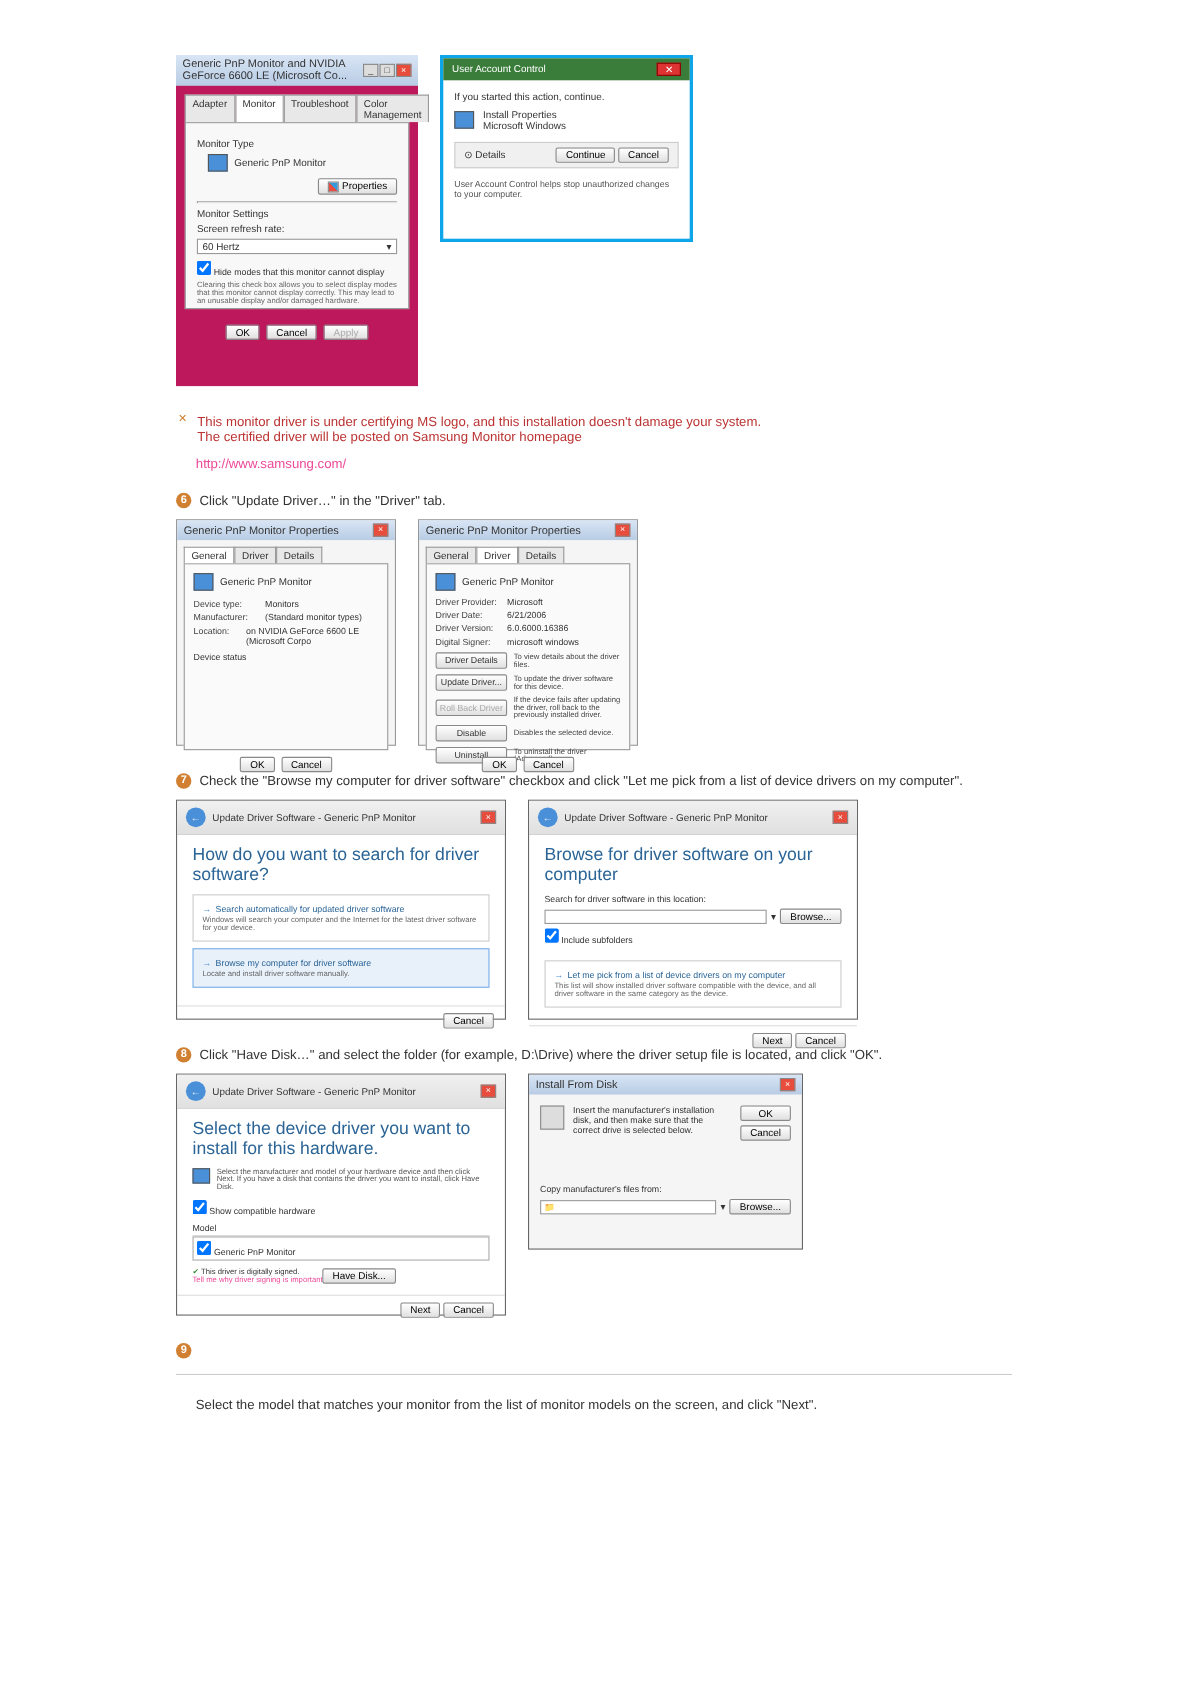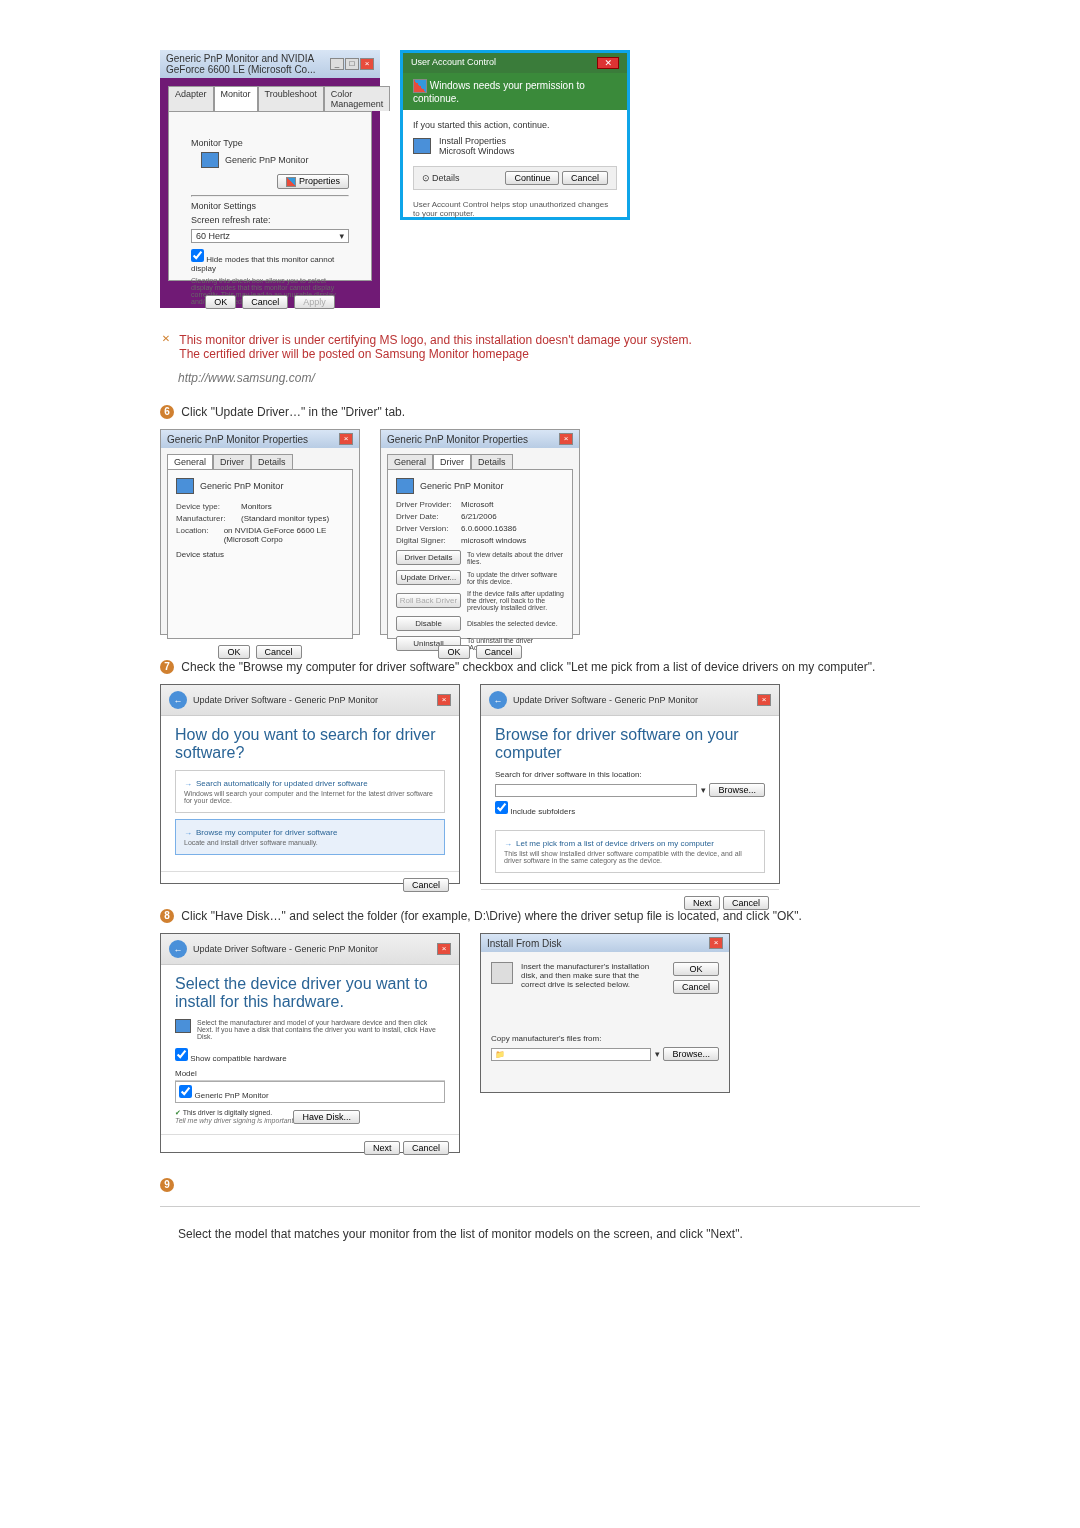--- a/index.html
+++ b/index.html
@@ -1,50 +1,50 @@
 <!DOCTYPE html>
 <html><head>
   <meta charset="utf-8">
   <style>
     * { margin: 0; padding: 0; box-sizing: border-box; }
     body { font-family: Arial, sans-serif; font-size: 12px; background: #fff; width: 1080px; padding: 50px 160px 50px 160px; color: #333; }
     
     .screenshot-row { display: flex; gap: 20px; margin-bottom: 25px; }
     
     
-    .dialog1 { width: 220px; height: 258px; background: #701a75; }
+    .dialog1 { width: 220px; height: 301px; background: #be185d; }
     .title-bar { background: linear-gradient(#d8e5f5, #b8cce4); padding: 3px 6px; font-size: 10px; display: flex; justify-content: space-between; align-items: center; }
     .win-controls { display: flex; gap: 1px; }
     .win-btn { width: 14px; height: 12px; background: #ddd; border: 1px solid #888; font-size: 8px; text-align: center; line-height: 10px; }
     .win-btn.close { background: #e74c3c; color: #fff; }
     .tabs { display: flex; padding: 8px 8px 0 8px; font-size: 9px; }
     .tab { padding: 2px 6px; border: 1px solid #999; background: #e8e8e8; border-bottom: none; }
     .tab.active { background: #fff; }
-    .dialog-body { padding: 22px; background: #f8f8f8; margin: 0 8px 8px; border: 1px solid #999; height: 170px; font-size: 9px; }
+    .dialog-body { padding: 10px; background: #f8f8f8; margin: 0 8px 8px; border: 1px solid #999; height: 170px; font-size: 9px; }
     .section-label { font-size: 9px; margin: 4px 0; }
     .btn-small { background: linear-gradient(#fff, #e0e0e0); border: 1px solid #888; padding: 1px 8px; font-size: 9px; border-radius: 2px; }
     .btn-row { display: flex; justify-content: center; gap: 6px; padding: 6px; }
     .dropdown { width: 100%; border: 1px solid #999; padding: 1px 4px; font-size: 9px; background: #fff; }
     
     
     .uac { width: 230px; height: 170px; background: #fff; border: 3px solid #0ea5e9; }
     .uac-header { background: #3a7c3a; color: #fff; padding: 4px 8px; font-size: 9px; display: flex; justify-content: space-between; }
     .uac-close { background: #d33; color: #fff; padding: 0 6px; font-size: 9px; border: 1px solid #800; }
     .uac-banner { background: #3a8a3a; color: #fff; padding: 6px 10px; font-size: 10px; }
     .uac-body { padding: 10px; font-size: 9px; }
     .uac-item { display: flex; gap: 8px; align-items: center; margin: 6px 0 10px; }
     .shield-icon { width: 18px; height: 18px; background: linear-gradient(45deg, #e74c3c 50%, #3498db 50%); border: 1px solid #888; }
     .monitor-icon { width: 18px; height: 16px; background: #4a90d9; border: 1px solid #555; }
     .uac-details { display: flex; justify-content: space-between; align-items: center; background: #f0f0f0; padding: 4px 8px; border: 1px solid #ccc; margin: 6px 0; }
     .uac-footer { font-size: 8px; color: #555; padding: 4px 0 0; }
     
     .note-icon { display: inline-block; width: 12px; height: 12px; text-align: center; line-height: 12px; font-size: 10px; color: #d08030; vertical-align: top; margin-right: 4px; }
     .note-text { display: inline-block; width: calc(100% - 20px); }
     .red-text { color: #b33; }
-    .blue-link { color: #737373; font-style: italic; }
+    .blue-link { color: #ec4899; }
     
     .step-num { display: inline-block; width: 14px; height: 14px; background: #d08030; color: #fff; border-radius: 50%; text-align: center; line-height: 14px; font-size: 10px; font-weight: bold; margin-right: 4px; vertical-align: top; }
     .step-text { display: inline-block; width: calc(100% - 22px); }
     
     .step-block { margin: 20px 0 10px; }
     
     
     .driver-dlg { width: 200px; height: 206px; background: #f5f5f5; border: 1px solid #999; font-size: 9px; }
     .driver-body { padding: 8px; }
     .driver-tabs { display: flex; font-size: 9px; padding: 6px 6px 0; }
@@ -129,24 +129,20 @@
       <button class="btn-small">Cancel</button>
       <button class="btn-small" style="color:#aaa;">Apply</button>
     </div>
   </div>
 
   <div class="uac">
     <div class="uac-header">
       <span>User Account Control</span>
       <span class="uac-close">✕</span>
     </div>
-    <div class="uac-banner">
-      <span class="shield-icon" style="width:14px;height:14px;display:inline-block;vertical-align:middle;"></span>
-      <span>Windows needs your permission to contionue.</span>
-    </div>
     <div class="uac-body">
       <div>If you started this action, continue.</div>
       <div class="uac-item">
         <div class="monitor-icon"></div>
         <div>
           <div>Install Properties</div>
           <div>Microsoft Windows</div>
         </div>
       </div>
       <div class="uac-details">

